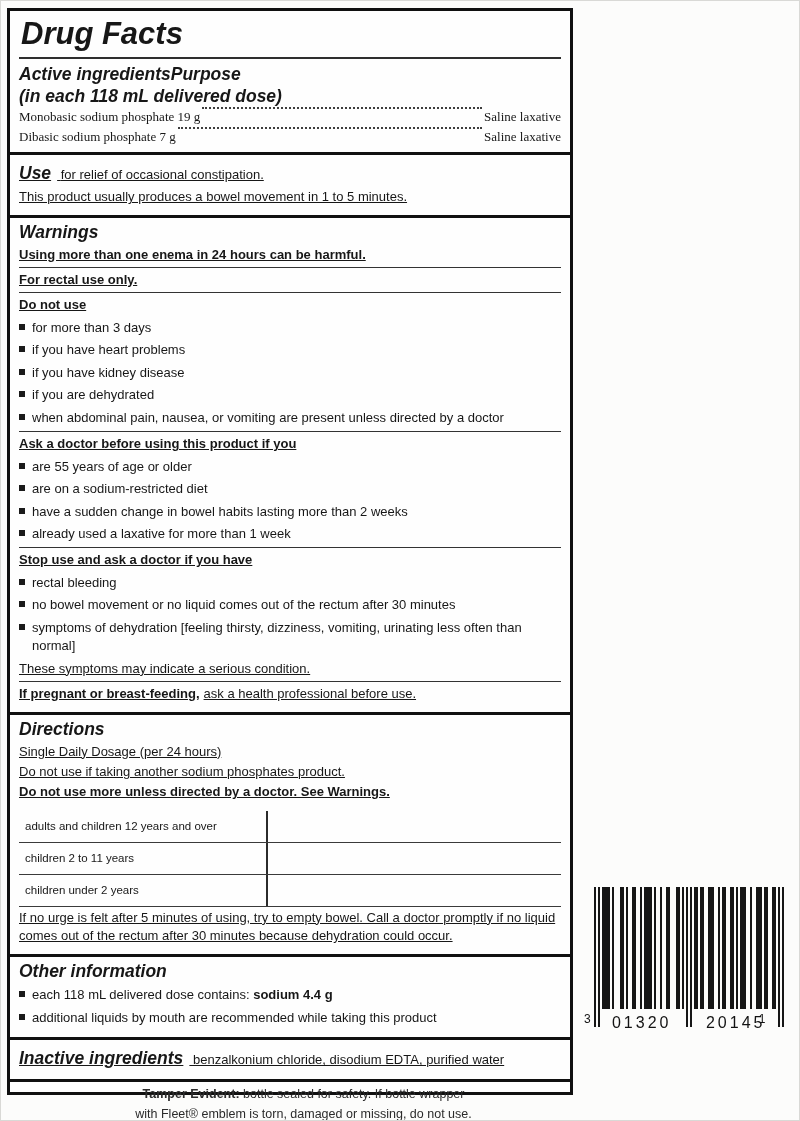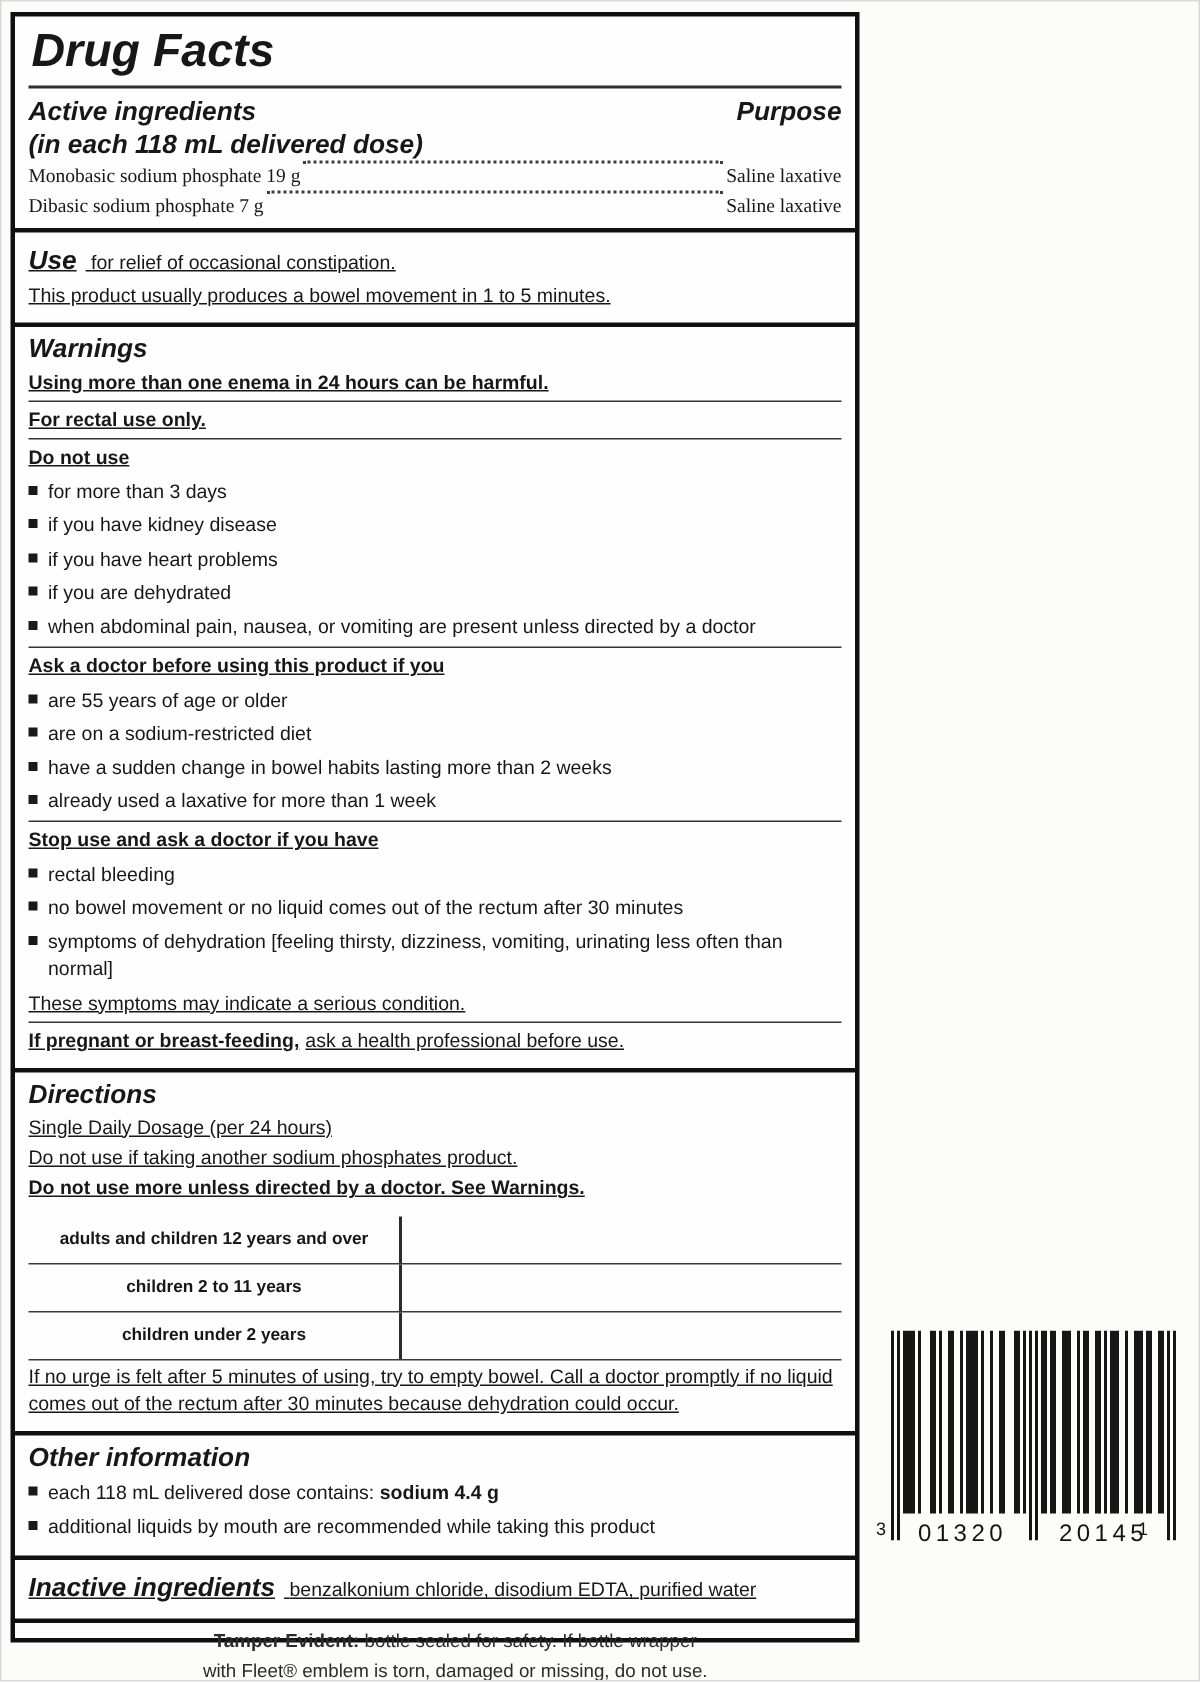--- a/index.html
+++ b/index.html
@@ -15,40 +15,40 @@
   }
   .sec { border-top:3px solid #101010; padding:4px 9px 6px; }
   .sec.first { border-top:none; }
 
   .title {
     font-size:31px; font-weight:bold; font-style:italic; line-height:1.15;
     padding:1px 2px 5px; border-bottom:2px solid #2e2e2e; margin-bottom:5px;
   }
   .h  { font-size:17.5px; font-weight:bold; font-style:italic; line-height:1.25; }
   .h-inline { font-size:17.5px; font-weight:bold; font-style:italic; margin-right:6px; }
-  .row-head { display:flex; justify-content:space-between; align-items:baseline; }
+  .row-head { display:flex; align-items:baseline; }
 
   .ing-row { display:flex; align-items:flex-start; font-size:13px; line-height:1.5;font-family:Liberation Serif, serif; }
   .dots { flex:1; border-bottom:2px dotted #3d3d3d; margin:0 2px 3px; min-width:12px; }
 
   .p { font-size:13px; line-height:1.42; margin:2px 0;text-decoration:underline; }
   .lead { font-weight:bold; margin-right:4px; }
   .boldline { font-weight:bold; }
   .rule { border:none; border-top:1.5px solid #333; margin:3px 0; height:0; }
 
   .bullets { list-style:none; margin:2px 0 3px; padding:0; }
   .bullet { display:flex; gap:7px; font-size:13px; line-height:1.42; margin:4px 0; }
   .sq { width:6px; height:6px; background:#1a1a1a; flex:none; margin-top:5px; }
   .bt { flex:1; }
 
   .dose-table { margin:9px 0 2px; }
   .dt-row { display:flex; border-bottom:1.5px solid #3a3a3a; align-items:stretch; }
   .dt-left {
     width:46%; box-sizing:border-box; border-right:2px solid #2b2b2b;
-    text-align:center; font-weight:bold; font-size:11.5px; padding:8px 6px; line-height:1.3;
+    text-align:left; font-weight:normal; font-size:11.5px; padding:8px 6px; line-height:1.3;
   }
   .dt-right { flex:1; }
 
   .barcode { position:absolute; left:583px; top:886px; display:flex; align-items:flex-end; gap:3px; }
   .bc-side { font-size:12px; color:#131313; padding-bottom:1px; }
   .bc-wrap { position:relative; width:162px; height:140px; }
   .bc-num {
     position:absolute; bottom:-5px; text-align:center; font-size:16px;
     letter-spacing:3px; color:#131313; white-space:nowrap;
   }
@@ -100,25 +100,25 @@
     <div class="rule"></div>
 
     <div class="p boldline">Do not use</div>
     <ul class="bullets">
       <li class="bullet">
           <span class="sq"></span>
           <div class="bt">for more than 3 days</div>
         </li>
       <li class="bullet">
           <span class="sq"></span>
+          <div class="bt">if you have heart problems</div>
+        </li>
+      <li class="bullet">
+          <span class="sq"></span>
           <div class="bt">if you have kidney disease</div>
-        </li>
-      <li class="bullet">
-          <span class="sq"></span>
-          <div class="bt">if you have heart problems</div>
         </li>
       <li class="bullet">
           <span class="sq"></span>
           <div class="bt">if you are dehydrated</div>
         </li>
       <li class="bullet">
           <span class="sq"></span>
           <div class="bt">when abdominal pain, nausea, or vomiting are present unless directed by a doctor</div>
         </li>
     </ul>

